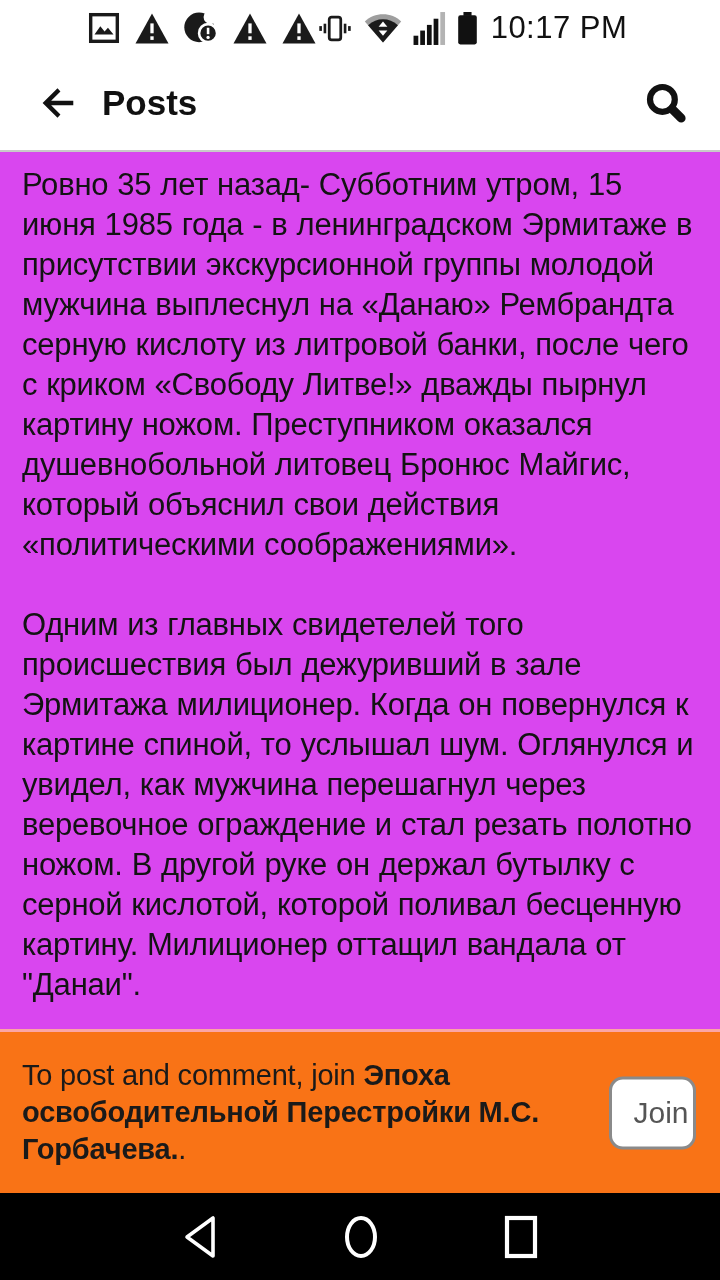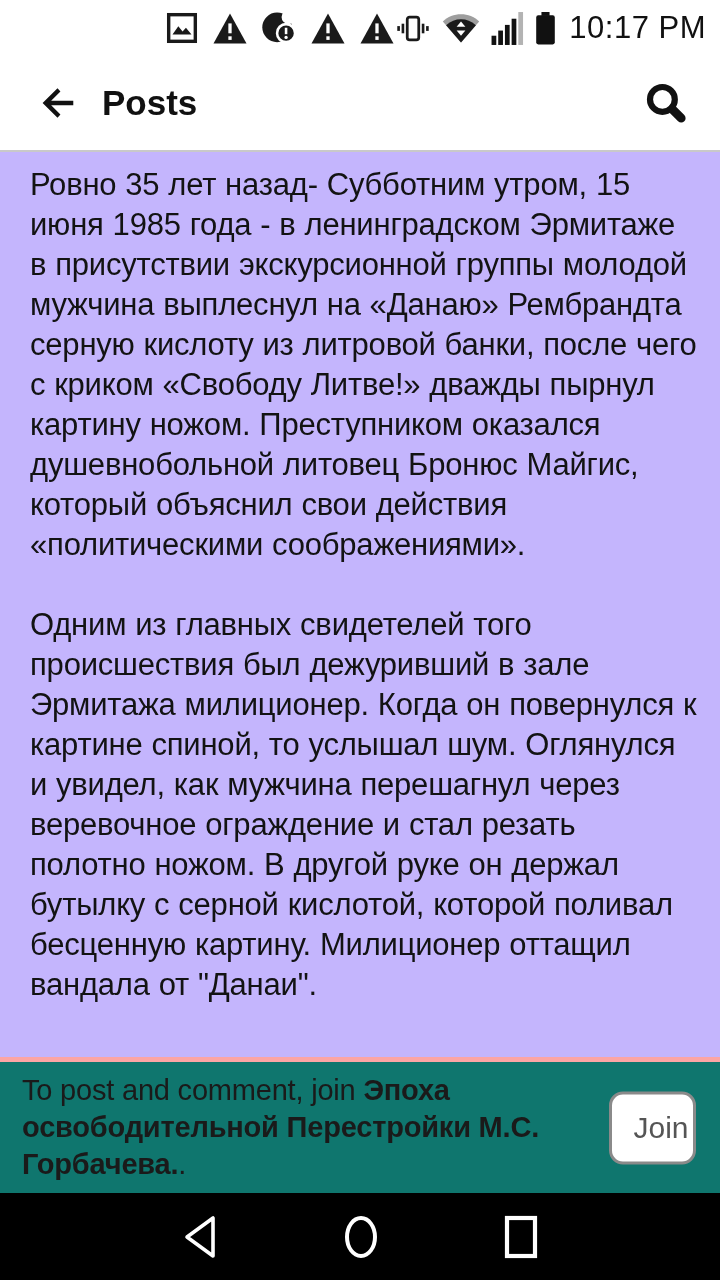--- a/index.html
+++ b/index.html
@@ -10,21 +10,21 @@
     width: 720px; height: 1280px;
     margin: 0 auto;
     background: #ffffff;
     overflow: hidden;
     display: flex; flex-direction: column;
   }
 
   
   .status-bar {
     height: 56px;
-    display: flex; align-items: center; justify-content: flex-end;
+    display: flex; align-items: center; justify-content: center;
     padding: 0 14px 0 8px;
     background: #fff;
     flex: 0 0 auto;
   }
   .status-left { display: flex; align-items: center; gap: 13px; }
   .status-right { display: flex; align-items: center; gap: 11px; }
   .status-time {
     font-size: 31px; color: #111; letter-spacing: 0.5px;
     padding-left: 2px;
   }
@@ -42,36 +42,36 @@
     font-size: 35px; font-weight: 600; color: #111;
     margin-left: 22px;
     flex: 1;
   }
   .icon-btn { display: flex; align-items: center; justify-content: center; cursor: pointer; }
 
   
   .content {
     flex: 1 1 auto;
     overflow: hidden;
-    padding: 13px 22px 0 30px;
-    background: #c4b5fd;
+    padding: 13px 22px 0 22px;
+    background: #d946ef;
   }
   .content p {
     font-size: 31px; line-height: 40px; color: #131313;
     letter-spacing: -0.2px;
     word-spacing: 0.5px;
   }
   .content p + p { margin-top: 40px; }
 
   
   .join-bar {
     flex: 0 0 auto;
-    height: 136px;
-    border-top: 5px solid #fca5a5;
-    background: #0f766e;
+    height: 164px;
+    border-top: 3px solid #fca5a5;
+    background: #f97316;
     position: relative;
     display: flex; align-items: center;
   }
   .join-text {
     font-size: 29px; line-height: 37px; color: #1a1a1a;
     padding: 0 130px 0 22px;
     letter-spacing: -0.2px;
   }
   .join-text b { font-weight: bold; }
   .join-button {

